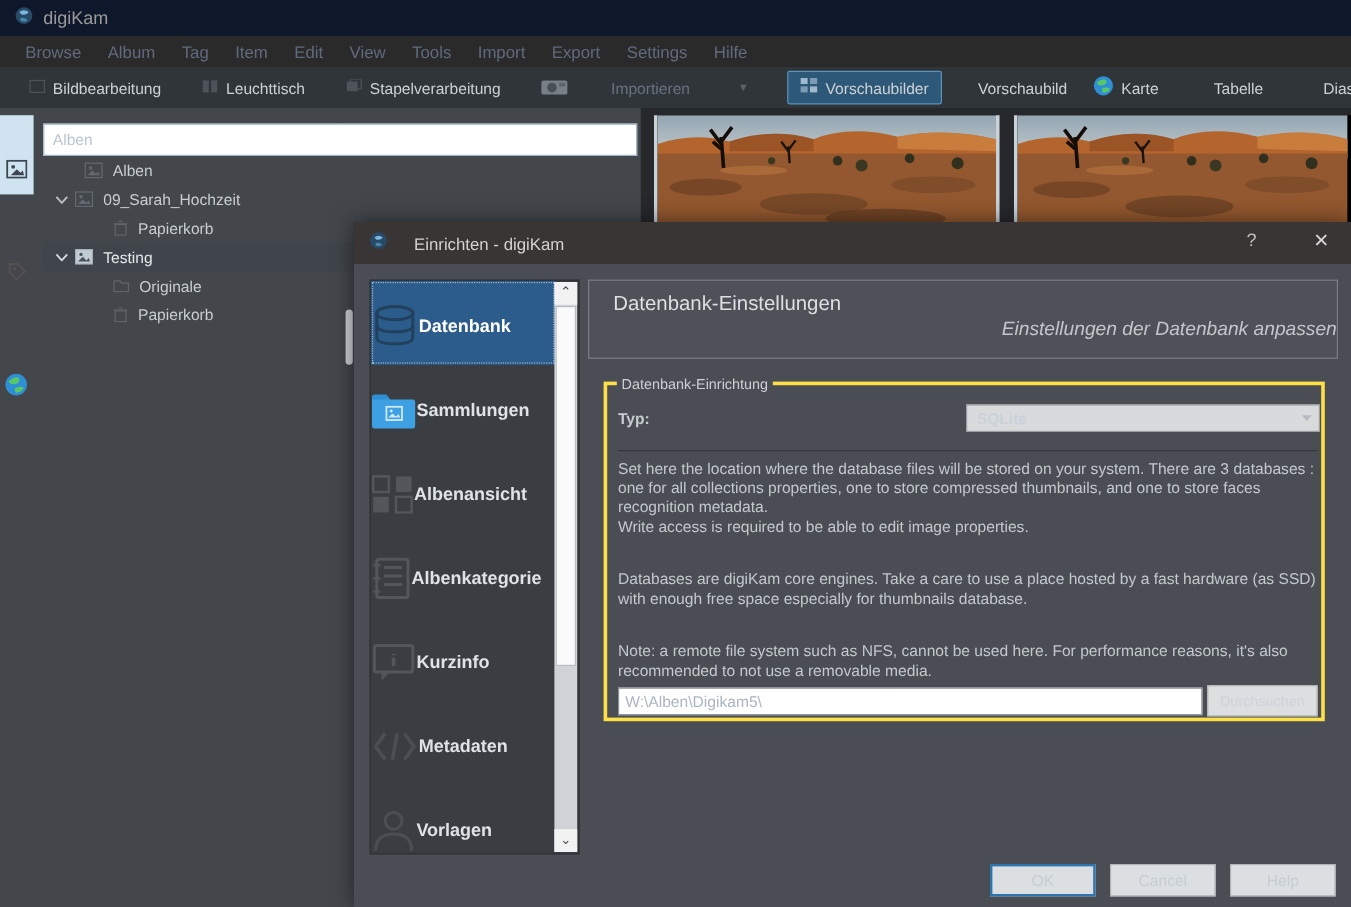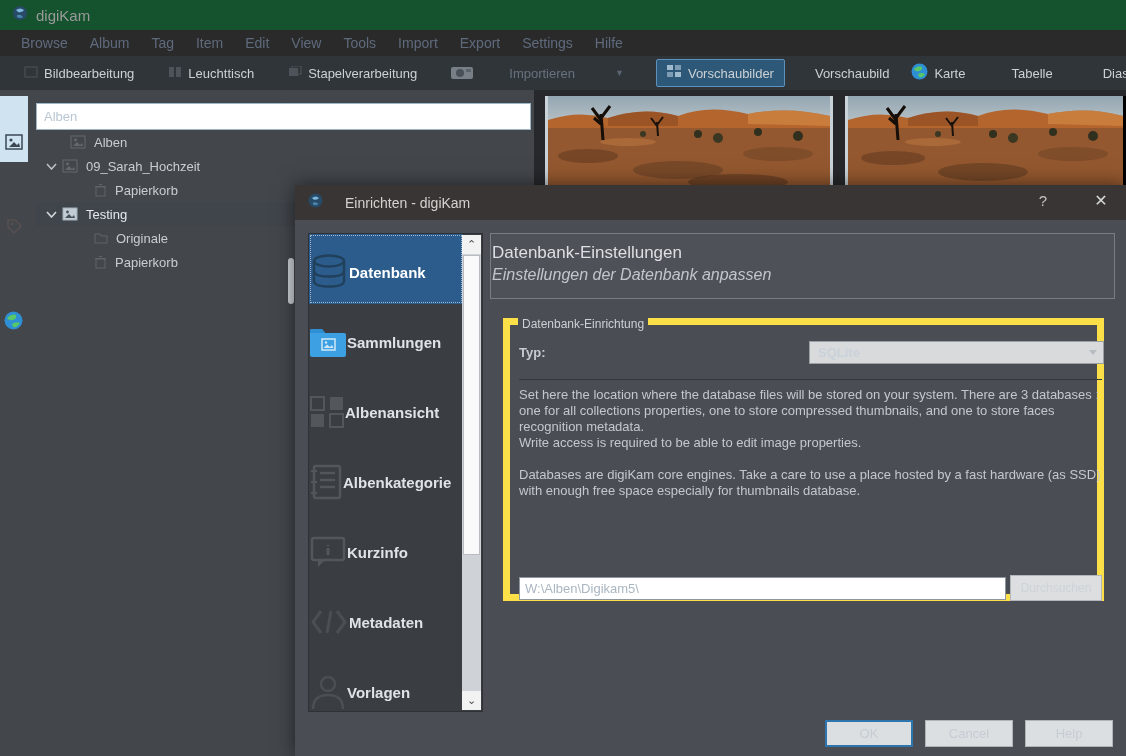--- a/index.html
+++ b/index.html
@@ -1,20 +1,20 @@
 <!DOCTYPE html>
 <html><head>
 <meta charset="utf-8">
 <style>
   html,body{margin:0;padding:0;background:#1e1e1e;}
   *{box-sizing:border-box;font-family:"Liberation Sans","DejaVu Sans",sans-serif;}
   .screen{position:relative;width:1126px;height:756px;background:#43474c;overflow:hidden;}
 
   
-  .titlebar{position:absolute;left:0;top:0;width:1126px;height:30px;background:#14532d;display:flex;align-items:center;padding-left:12px;gap:8px;}
+  .titlebar{position:absolute;left:0;top:0;width:1126px;height:30px;background:#0f172a;display:flex;align-items:center;padding-left:12px;gap:8px;}
   .titlebar .apptitle{color:#9a9a9a;font-size:15px;}
   .menubar{position:absolute;left:0;top:30px;width:1126px;height:26px;background:#2a2a2a;display:flex;align-items:center;padding-left:10px;}
   .menubar span{color:#5f6b7d;font-size:14px;padding:0 11px;}
   .toolbar{position:absolute;left:0;top:56px;width:1126px;height:34px;background:#30353a;display:flex;align-items:center;color:#ccd1d5;font-size:13px;}
   .tbtn{display:flex;align-items:center;gap:6px;padding:6px 10px;margin-left:14px;white-space:nowrap;}
   .tbtn.disabled{color:#68727e;gap:36px;}
   .tbtn.selected{background:#2e5878;border:1px solid #5d92bd;border-radius:2px;padding:5px 10px;}
   .tico{opacity:.28;display:inline-block;}
   .arrow-down{font-size:9px;color:#aeb4ba;margin-left:4px;}
   .tbtn.disabled .arrow-down{color:#5a6470;}
@@ -55,35 +55,35 @@
   .citem{height:70px;display:flex;flex-direction:row;align-items:center;justify-content:flex-start;padding-top:5px;}
   .citem .cicon{height:42px;display:flex;align-items:center;justify-content:center;}
   .citem .clabel{color:#dfe3e7;font-size:15px;font-weight:bold;margin-top:1px;}
   .citem.sel{background:#2b5c8c;outline:1px dotted rgba(255,255,255,.55);outline-offset:-2px;}
   .citem.sel .clabel{color:#ffffff;}
   .cat-scroll{position:absolute;right:1px;top:1px;width:19px;height:475px;background:#cfd3d7;}
   .cat-scroll .sarrow{position:absolute;left:0;width:19px;height:19px;background:#f2f2f2;color:#4a4e54;font-size:11px;line-height:19px;text-align:center;}
   .cat-scroll .up{top:0;} .cat-scroll .down{bottom:0;}
   .cat-scroll .sthumb{position:absolute;left:1px;top:20px;width:17px;height:300px;background:#fafafa;border:1px solid #b9bdc1;}
 
-  .hdrbox{position:absolute;left:195px;top:48px;width:625px;height:66px;background:#4e5258;border:1px solid #797d81;padding:9px 0 0 1px;}
+  .hdrbox{position:absolute;left:195px;top:48px;width:625px;height:66px;background:#4e5258;border:1px solid #797d81;padding:9px 0 0 20px;}
   .hdr-title{color:#dddfe2;font-size:17px;}
-  .hdr-sub{color:#c2c6cb;font-size:16px;font-style:italic;margin-top:3px;}
-
-  .groupbox{position:absolute;left:208px;top:133px;width:601px;height:283px;border:7px solid #fde047;}
+  .hdr-sub{color:#c2c6cb;font-size:16px;font-style:italic;margin-top:3px;text-align:right;}
+
+  .groupbox{position:absolute;left:208px;top:133px;width:601px;height:283px;border:3px solid #fde047;}
   .gb-legend{position:absolute;left:8px;top:-8px;background:#4a4e54;color:#ccd0d4;font-size:12px;padding:0 4px;}
   .gb-row{position:absolute;left:9px;top:16px;width:583px;height:24px;font-weight:bold;}
   .gb-typelabel{color:#c6cbd0;font-size:13px;line-height:24px;}
   .combo{position:absolute;left:290px;top:0;width:295px;height:23px;background:#d9dadc;border:1px solid #9aa0a5;}
   .combo .cval{color:#c9d2da;font-size:13px;line-height:21px;padding-left:8px;display:block;}
   .combo .carr{position:absolute;right:6px;top:8px;width:0;height:0;border-left:4px solid transparent;border-right:4px solid transparent;border-top:5px solid #b6bcc2;}
   .gb-sep{position:absolute;left:9px;top:54px;width:583px;height:1px;background:#34373b;}
   .gb-text{position:absolute;left:9px;top:62px;width:584px;color:#c3c8cd;font-size:13px;line-height:16px;}
   .gb-text .blk{margin:0;}
-  .gb-text .gap{margin-top:16px;}
+  .gb-text .gap{margin-top:28px;}
   .pathrow{position:absolute;left:9px;top:250px;width:586px;height:26px;}
   .pathinput{position:absolute;left:0;top:2px;width:487px;height:23px;background:#ffffff;border:1px solid #8f979e;}
   .pathinput span{color:#aab6c2;font-size:13px;line-height:21px;padding-left:5px;display:block;white-space:nowrap;overflow:hidden;}
   .browsebtn{position:absolute;left:491px;top:0;width:92px;height:26px;background:#dcdee0;border:1px solid #b4b7ba;color:#ccd3da;font-size:12px;text-align:center;line-height:24px;}
 
   .dlg-buttons{position:absolute;left:0;top:535px;width:820px;height:28px;}
   .dbtn{position:absolute;top:0;width:88px;height:27px;background:#dcdfe2;border:1px solid #b2b5b8;color:#c5ccd3;font-size:13px;text-align:center;line-height:25px;}
   .dbtn.ok{left:530px;border:2px solid #2e74ad;line-height:23px;}
   .dbtn.cancel{left:630px;}
   .dbtn.help{left:730px;}
@@ -452,20 +452,21 @@
         <div class="combo">
           <span class="cval">SQLite</span>
           <span class="carr"></span>
         </div>
       </div>
       <div class="gb-sep"></div>
       <div class="gb-text">
         <p class="blk">Set here the location where the database files will be stored on your system. There are 3 databases : one for all collections properties, one to store compressed thumbnails, and one to store faces recognition metadata.</p>
         <p class="blk">Write access is required to be able to edit image properties.</p>
         <p class="blk gap">Databases are digiKam core engines. Take a care to use a place hosted by a fast hardware (as SSD) with enough free space especially for thumbnails database.</p>
+        <p class="blk gap">Note: a remote file system such as NFS, cannot be used here. For performance reasons, it's also recommended to not use a removable media.</p>
       </div>
       <div class="pathrow">
         <div class="pathinput">
           <span>W:\Alben\Digikam5\</span>
         </div>
         <div class="browsebtn">Durchsuchen</div>
       </div>
     </div>
 
     <div class="dlg-buttons">

